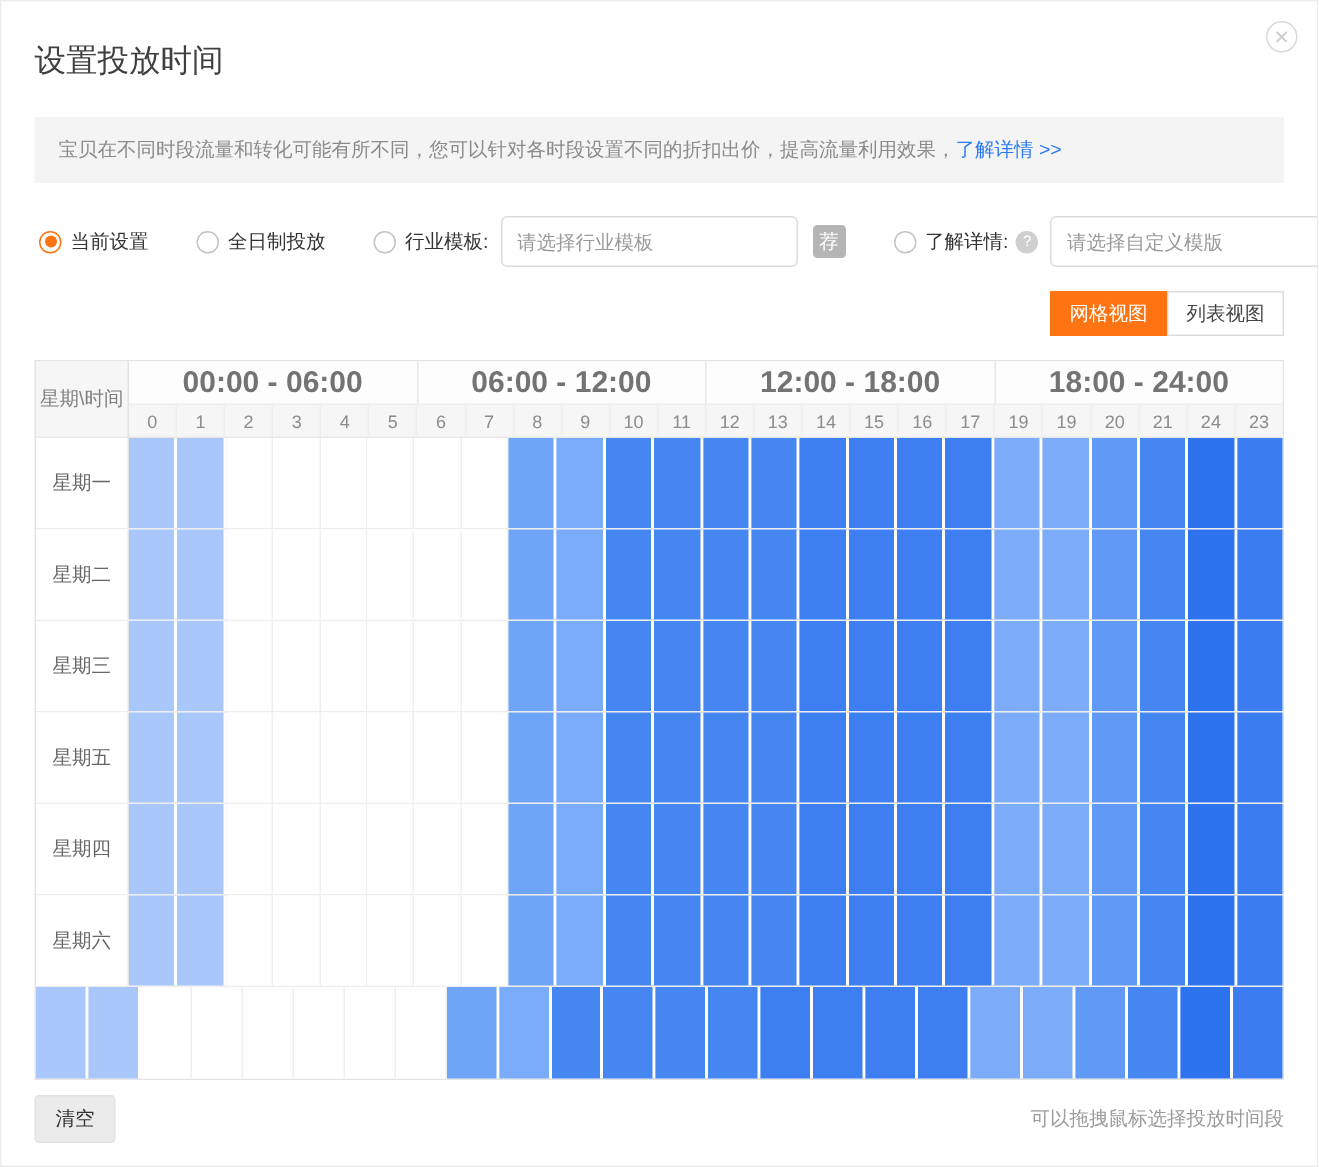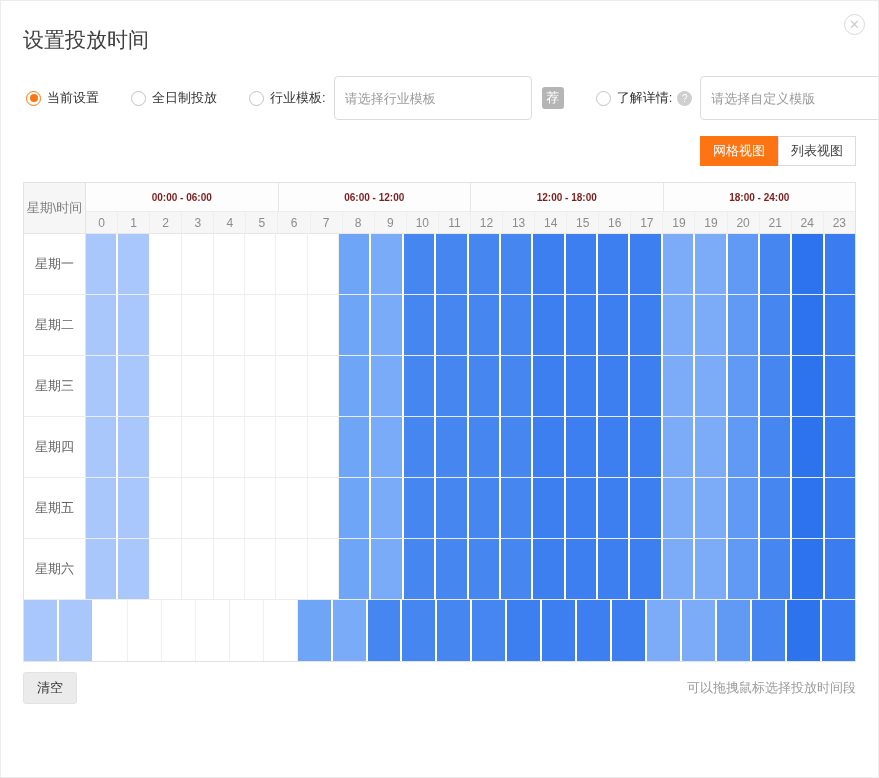--- a/index.html
+++ b/index.html
@@ -31,21 +31,21 @@
   .rb {
     width: 15px; height: 15px; border-radius: 50%;
     border: 1px solid #c3c3c3; background: #fff; margin-right: 6px;
     display: inline-flex; align-items: center; justify-content: center; flex: none;
   }
   .rb.checked { border-color: #ff7412; }
   .rb .dot { width: 8px; height: 8px; border-radius: 50%; background: transparent; }
   .rb.checked .dot { background: #ff7412; }
   .opt-gap1 { margin-left: 32px; }
   .tpl-input {
-    height: 44px; border: 1px solid #dcdcdc; border-radius: 4px;
+    height: 34px; border: 1px solid #dcdcdc; border-radius: 4px;
     font-size: 13px; color: #555; padding: 0 10px; outline: none;
     font-family: inherit;
   }
   .tpl-input::placeholder { color: #9a9a9a; }
   .industry-input { width: 198px; margin-left: 8px; }
   .custom-input  { width: 196px; margin-left: 8px; }
   .rec-badge {
     width: 22px; height: 22px; border-radius: 3px; background: #b5b5b5;
     color: #fff; font-size: 13px; display: inline-flex; align-items: center;
     justify-content: center; margin-left: 10px; flex: none;
@@ -68,21 +68,21 @@
   .g-header { display: flex; }
   .corner {
     width: 62px; flex: none; background: #f6f6f6; color: #7f7f7f;
     font-size: 13px; display: flex; align-items: center; justify-content: center;
     border-right: 1px solid #e3e3e3; border-bottom: 1px solid #e8e8e8;
   }
   .header-right { flex: 1; display: flex; flex-direction: column; }
   .groups-row { display: flex; height: 29px; background: #fdfdfd; border-bottom: 1px solid #ededed; }
   .group-cell {
     flex: 1; display: flex; align-items: center; justify-content: center;
-    font-size: 10px; font-weight: bold; color: #7f1d1d;
+    font-size: 20px; font-weight: bold; color: #737373;
     border-right: 1px solid #e7e7e7;
   }
   .group-cell:last-child { border-right: none; }
   .hours-row { display: flex; height: 22px; background: #f6f6f6; border-bottom: 1px solid #e8e8e8; }
   .hour-cell {
     flex: 1; display: flex; align-items: center; justify-content: center;
     font-size: 12px; color: #8c8c8c; border-right: 1px solid #efefef;
     cursor: pointer;
   }
   .hour-cell:last-child { border-right: none; }
@@ -108,20 +108,23 @@
 </style>
 </head>
 <body>
 
 <div class="dialog">
 
   <div class="close-btn">✕</div>
 
   <h1 class="title">设置投放时间</h1>
 
+  <div class="banner">
+    <span>宝贝在不同时段流量和转化可能有所不同，您可以针对各时段设置不同的折扣出价，提高流量利用效果，</span><a>了解详情 &gt;&gt;</a>
+  </div>
 
   <div class="options">
     <label class="radio-opt">
       <span class="rb checked">
           <span class="dot"></span>
         </span>
       <span>当前设置</span>
     </label>
     <label class="radio-opt opt-gap1">
       <span class="rb">
@@ -266,48 +269,48 @@
           <div class="cell" style="background: rgb(61, 126, 240);"></div>
           <div class="cell" style="background: rgb(61, 126, 240);"></div>
           <div class="cell" style="background: rgb(124, 171, 248);"></div>
           <div class="cell" style="background: rgb(124, 171, 248);"></div>
           <div class="cell" style="background: rgb(97, 154, 245);"></div>
           <div class="cell" style="background: rgb(69, 134, 241);"></div>
           <div class="cell" style="background: rgb(45, 115, 238);"></div>
           <div class="cell" style="background: rgb(59, 125, 240);"></div>
         </div>
         <div class="g-row">
+          <div class="day-label">星期五</div>
+          <div class="cell" style="background: rgb(169, 199, 250);"></div>
+          <div class="cell" style="background: rgb(169, 199, 250);"></div>
+          <div class="cell empty"></div>
+          <div class="cell empty"></div>
+          <div class="cell empty"></div>
+          <div class="cell empty"></div>
+          <div class="cell empty"></div>
+          <div class="cell empty"></div>
+          <div class="cell" style="background: rgb(110, 165, 247);"></div>
+          <div class="cell" style="background: rgb(121, 171, 248);"></div>
+          <div class="cell" style="background: rgb(69, 134, 241);"></div>
+          <div class="cell" style="background: rgb(69, 134, 241);"></div>
+          <div class="cell" style="background: rgb(69, 134, 241);"></div>
+          <div class="cell" style="background: rgb(69, 134, 241);"></div>
+          <div class="cell" style="background: rgb(61, 126, 240);"></div>
+          <div class="cell" style="background: rgb(61, 126, 240);"></div>
+          <div class="cell" style="background: rgb(61, 126, 240);"></div>
+          <div class="cell" style="background: rgb(61, 126, 240);"></div>
+          <div class="cell" style="background: rgb(124, 171, 248);"></div>
+          <div class="cell" style="background: rgb(124, 171, 248);"></div>
+          <div class="cell" style="background: rgb(97, 154, 245);"></div>
+          <div class="cell" style="background: rgb(69, 134, 241);"></div>
+          <div class="cell" style="background: rgb(45, 115, 238);"></div>
+          <div class="cell" style="background: rgb(59, 125, 240);"></div>
+        </div>
+        <div class="g-row">
           <div class="day-label">星期四</div>
-          <div class="cell" style="background: rgb(169, 199, 250);"></div>
-          <div class="cell" style="background: rgb(169, 199, 250);"></div>
-          <div class="cell empty"></div>
-          <div class="cell empty"></div>
-          <div class="cell empty"></div>
-          <div class="cell empty"></div>
-          <div class="cell empty"></div>
-          <div class="cell empty"></div>
-          <div class="cell" style="background: rgb(110, 165, 247);"></div>
-          <div class="cell" style="background: rgb(121, 171, 248);"></div>
-          <div class="cell" style="background: rgb(69, 134, 241);"></div>
-          <div class="cell" style="background: rgb(69, 134, 241);"></div>
-          <div class="cell" style="background: rgb(69, 134, 241);"></div>
-          <div class="cell" style="background: rgb(69, 134, 241);"></div>
-          <div class="cell" style="background: rgb(61, 126, 240);"></div>
-          <div class="cell" style="background: rgb(61, 126, 240);"></div>
-          <div class="cell" style="background: rgb(61, 126, 240);"></div>
-          <div class="cell" style="background: rgb(61, 126, 240);"></div>
-          <div class="cell" style="background: rgb(124, 171, 248);"></div>
-          <div class="cell" style="background: rgb(124, 171, 248);"></div>
-          <div class="cell" style="background: rgb(97, 154, 245);"></div>
-          <div class="cell" style="background: rgb(69, 134, 241);"></div>
-          <div class="cell" style="background: rgb(45, 115, 238);"></div>
-          <div class="cell" style="background: rgb(59, 125, 240);"></div>
-        </div>
-        <div class="g-row">
-          <div class="day-label">星期五</div>
           <div class="cell" style="background: rgb(169, 199, 250);"></div>
           <div class="cell" style="background: rgb(169, 199, 250);"></div>
           <div class="cell empty"></div>
           <div class="cell empty"></div>
           <div class="cell empty"></div>
           <div class="cell empty"></div>
           <div class="cell empty"></div>
           <div class="cell empty"></div>
           <div class="cell" style="background: rgb(110, 165, 247);"></div>
           <div class="cell" style="background: rgb(121, 171, 248);"></div>

